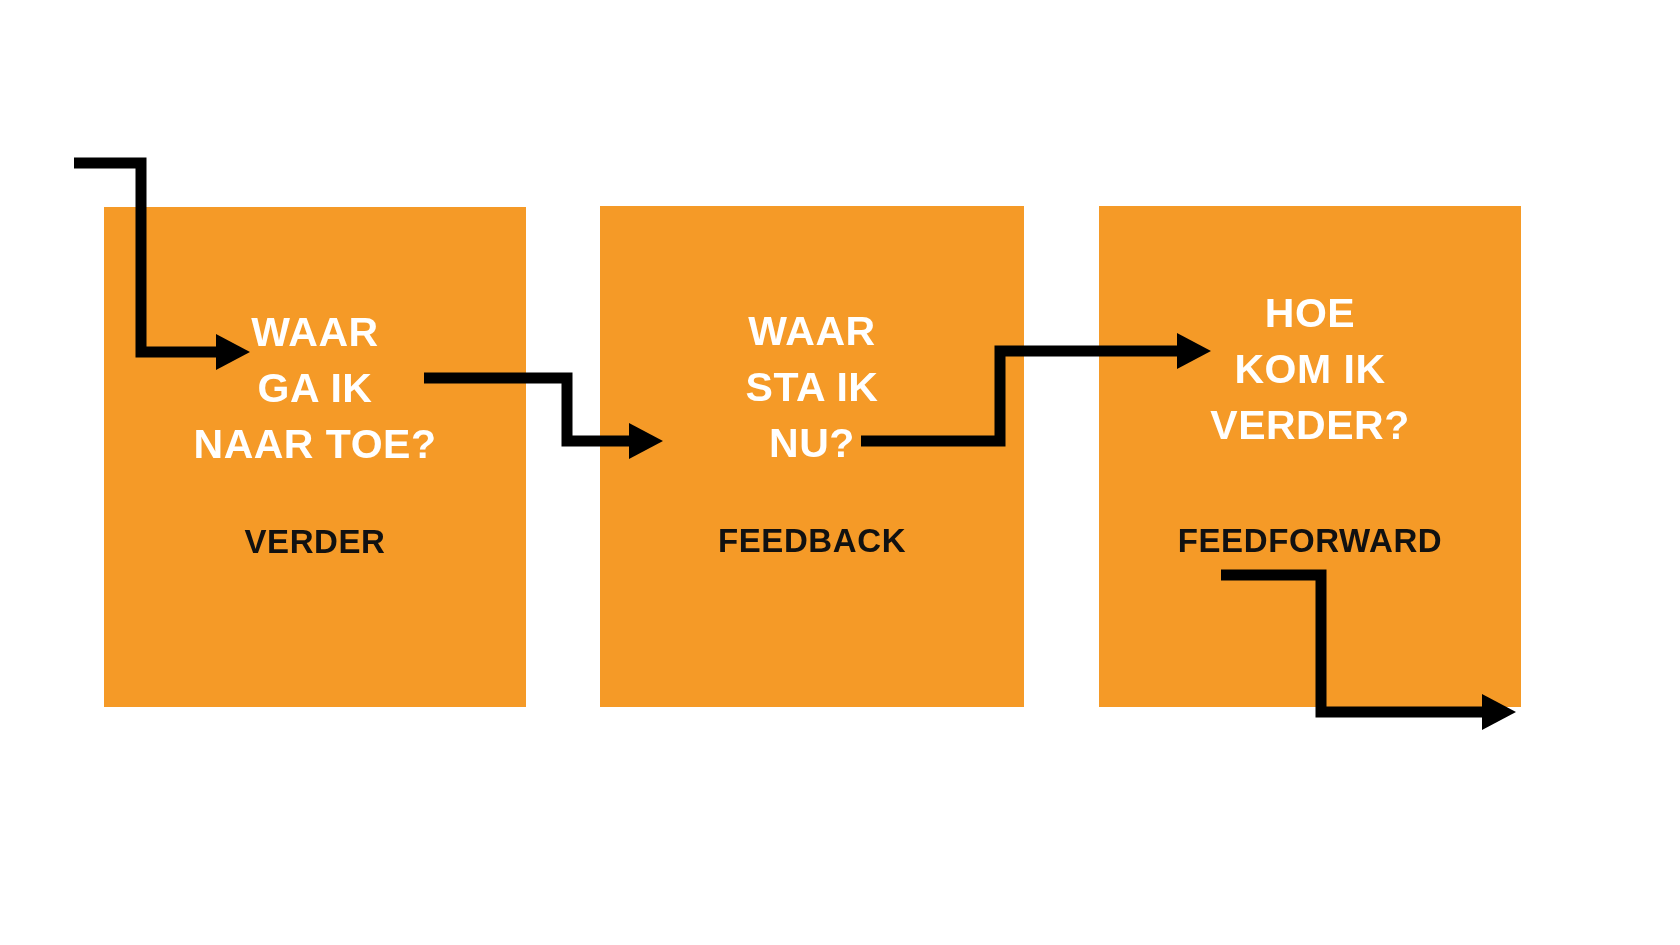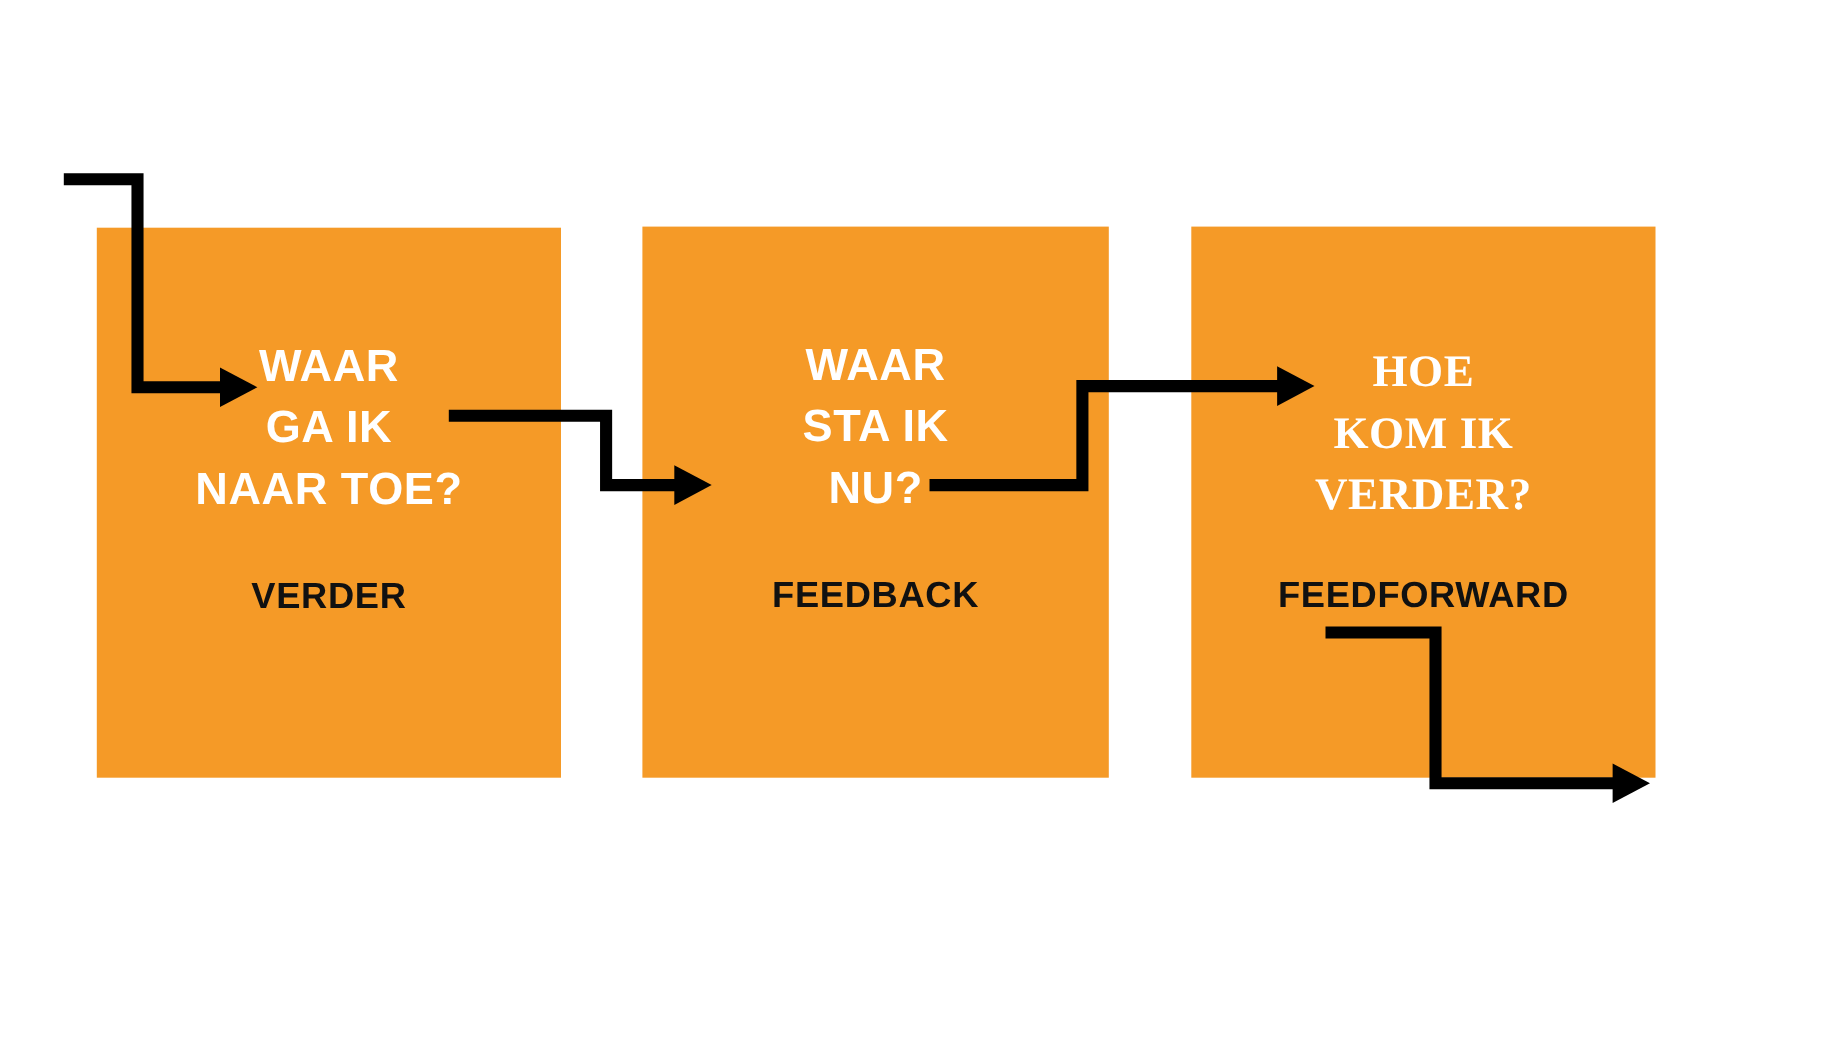--- a/index.html
+++ b/index.html
@@ -11,20 +11,21 @@
   body {
     font-family: "Liberation Sans", sans-serif;
     -webkit-font-smoothing: antialiased;
   }
   #canvas {
     position: relative;
     width: 1664px;
     height: 945px;
     background: #ffffff;
     overflow: hidden;
+    margin-left: 16px;
   }
   .stage {
     position: absolute;
     left: 0;
     top: 0;
     width: 1680px;
     height: 945px;
   }
   .box {
     position: absolute;
@@ -43,21 +44,21 @@
     color: #ffffff;
     font-weight: 700;
     font-size: 41px;
     line-height: 1.36;
     letter-spacing: 0.5px;
     font-family: "Liberation Sans", sans-serif;
     white-space: pre-line;
   }
   #q-1 { top: 98px; }
   #q-2 { top: 98px; }
-  #q-3 { top: 104px; font-family: Liberation Serif, serif; }
+  #q-3 { top: 80px; }
 
   .box-caption {
     position: absolute;
     left: 0;
     right: 0;
     text-align: center;
     color: #111111;
     font-weight: 700;
     font-size: 33px;
     letter-spacing: 0.6px;

